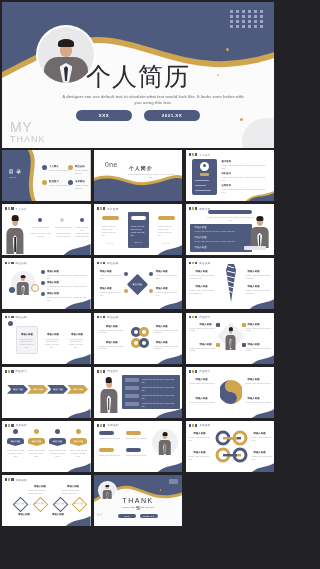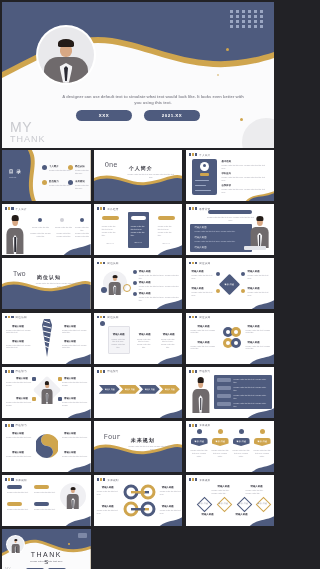--- a/index.html
+++ b/index.html
@@ -111,20 +111,21 @@
 
     <div class="avatar">
       <div class="ph-desk"></div>
       <div class="ph-body"></div>
       <div class="ph-shirt"></div>
       <div class="ph-tie"></div>
       <div class="ph-face"></div>
       <div class="ph-hair"></div>
     </div>
 
+    <div class="hero-title">个人简历</div>
     <div class="hero-sub">A designer can use default text to simulate what text would look like. It looks even better with you using this text.</div>
 
     <div class="hero-pills">
       <div class="pill">XXX</div>
       <div class="pill">2021.XX</div>
     </div>
 
     <div class="hero-my">
       <span>MY</span>
       <small>THANK</small>
@@ -261,29 +262,20 @@
       <div class="mini-person" style="left:62px;top:10px;width:24px;height:34px;">
         <div class="mp-body"></div>
           <div class="mp-shirt"></div>
           <div class="mp-tie"></div>
         <div class="mp-head"></div>
           <div class="mp-hair"></div>
       </div>
       <div class="chip" style="left:58px;top:42px;width:22px;height:4px;background:#e3e5ea;border-radius:1px;"></div>
     </div>
 
-    <div class="slide">
-      <svg class="s-wave" viewBox="0 0 89 51" preserveAspectRatio="none">
-        <path d="M0,26 C18,18 32,32 52,30 C70,28 80,20 89,24 L89,51 L0,51 Z" fill="#cfa54e"></path>
-        <path d="M0,29 C18,21 32,35 52,33 C70,31 80,23 89,27 L89,51 L0,51 Z" fill="#4e5b7e"></path>
-      </svg>
-      <div class="num" style="left:11px;top:12px;font-size:7px;">Two</div>
-      <div class="cn" style="left:35px;top:16px;font-size:5px;letter-spacing:1px;">岗位认知</div>
-      <div class="microline" style="left:33px;top:24px;width:48px;text-align:center;">Please enter the title text here Please enter the title text here</div>
-    </div>
 
     <div class="slide">
       <svg class="s-wave" viewBox="0 0 89 51" preserveAspectRatio="none">
         <path d="M63,51 C71,44 79,46 89,41 L89,51 Z" fill="#4e5b7e"></path>
       </svg>
       <div class="tag">
           <i></i>
           <i class="g"></i>
           <i></i>
           <span>岗位认知</span>
@@ -511,29 +503,20 @@
       <div class="ct b" style="left:10px;top:11px;">请输入标题</div>
       <div class="microline" style="left:4px;top:15px;width:28px;">Please enter the title text here.</div>
       <div class="ct b" style="left:10px;top:30px;">请输入标题</div>
       <div class="microline" style="left:4px;top:34px;width:28px;">Please enter the title text here.</div>
       <div class="ct b" style="left:62px;top:11px;">请输入标题</div>
       <div class="microline" style="left:60px;top:15px;width:26px;">Please enter the title text here.</div>
       <div class="ct b" style="left:62px;top:30px;">请输入标题</div>
       <div class="microline" style="left:60px;top:34px;width:26px;">Please enter the title text here.</div>
     </div>
 
-    <div class="slide">
-      <svg class="s-wave" viewBox="0 0 89 51" preserveAspectRatio="none">
-        <path d="M0,26 C18,18 32,32 52,30 C70,28 80,20 89,24 L89,51 L0,51 Z" fill="#cfa54e"></path>
-        <path d="M0,29 C18,21 32,35 52,33 C70,31 80,23 89,27 L89,51 L0,51 Z" fill="#4e5b7e"></path>
-      </svg>
-      <div class="num" style="left:10px;top:12px;font-size:7px;">Four</div>
-      <div class="cn" style="left:37px;top:16px;font-size:5px;letter-spacing:1px;">未来规划</div>
-      <div class="microline" style="left:33px;top:24px;width:50px;text-align:center;">Please enter the title text here Please enter the title text here</div>
-    </div>
 
     <div class="slide">
       <svg class="s-wave" viewBox="0 0 89 51" preserveAspectRatio="none">
         <path d="M66,51 C74,45 81,47 89,42 L89,51 Z" fill="#4e5b7e"></path>
       </svg>
       <div class="tag">
           <i></i>
           <i class="g"></i>
           <i></i>
           <span>未来规划</span>

